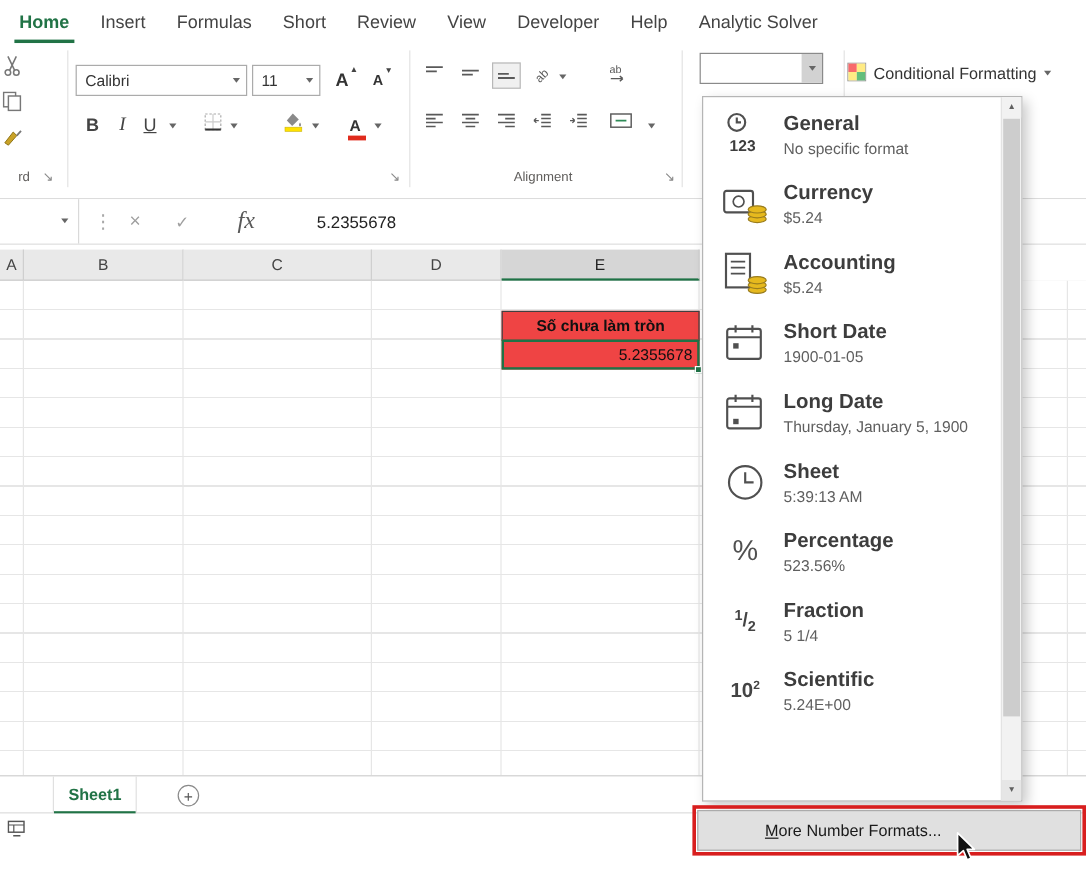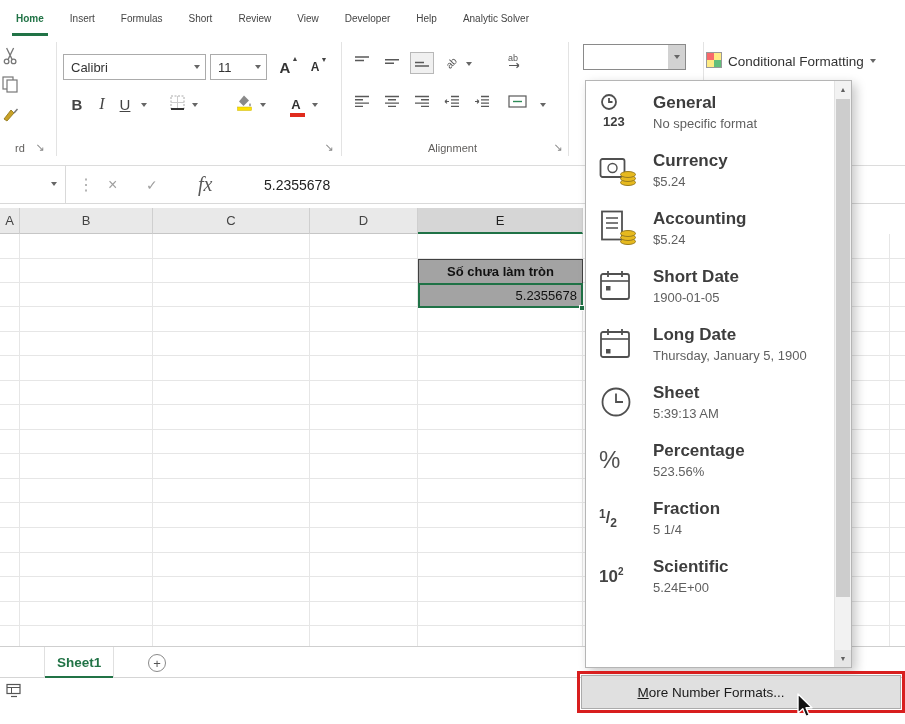--- a/index.html
+++ b/index.html
@@ -2,21 +2,21 @@
 <html><head>
 <meta charset="utf-8">
 <style>
   * { box-sizing: border-box; margin: 0; padding: 0; }
   html,body { width:905px; height:724px; }
   body { font-family:"Liberation Sans", sans-serif; background:#fff; }
   .screen { position:relative; width:905px; height:724px; overflow:hidden; background:#fff; }
 
   
   .tabbar { position:absolute; top:0; left:0; width:905px; height:36px; background:#fff; display:flex; align-items:stretch; padding-left:3px; }
-  .tab { display:flex; align-items:center; padding:0 13px; font-size:10px; color:#444; position:relative; cursor:default; }
+  .tab { display:flex; align-items:center; padding:0 13px; font-size:15px; color:#444; position:relative; cursor:default; }
   .tab.active span { color:#217346; font-weight:700; }
   .tab.active::after { content:""; position:absolute; left:9px; right:9px; bottom:0; height:3px; background:#217346; }
 
   
   .ribbon { position:absolute; top:36px; left:0; width:905px; height:130px; background:#fff; border-bottom:1px solid #dcdcdc; }
   .gsep { position:absolute; top:6px; height:114px; width:1px; background:#e3e3e3; }
   .grp-label { position:absolute; font-size:11px; color:#605e5c; text-align:center; }
   .launcher { position:absolute; font-size:11px; color:#8a8a8a; width:14px; height:14px; border-left:0; display:flex; align-items:center; justify-content:center; cursor:pointer; }
   .rbtn { position:absolute; display:flex; align-items:center; justify-content:center; color:#444; cursor:pointer; }
   .rbtn.activebox { border:1px solid #b8b8b8; background:#f0f0f0; }
@@ -46,38 +46,38 @@
   .fvalue { position:absolute; left:264px; top:0; height:37px; display:flex; align-items:center; font-size:14px; color:#222; }
 
   
   .gridwrap { position:absolute; top:204px; left:0; width:905px; height:442px; background:#fff; }
   .colheaders { position:absolute; top:4px; left:0; height:26px; width:583px; }
   .ch { position:absolute; top:0; height:26px; background:#e9e9e9; border-right:1px solid #cfcfcf; border-bottom:1px solid #c6c6c6; display:flex; align-items:center; justify-content:center; font-size:13px; color:#444; cursor:pointer; }
   .ch.sel { background:#d6d6d6; border-bottom:2px solid #1f7246; color:#222; }
   .gridbody { position:absolute; top:30px; left:0; width:905px; height:412px;
      background:repeating-linear-gradient(to bottom, #fff 0 23.5px, #e6e6e6 23.5px 24.5px); }
   .vline { position:absolute; top:30px; height:412px; width:1px; background:#e6e6e6; }
-  .cell { position:absolute; font-size:13px; color:#111; background:#a3a3a3; }
+  .cell { position:absolute; font-size:13px; color:#111; background:#ef4444; }
   .label-cell { left:418px; top:54.5px; width:165px; height:25px; border:1px solid #404040; display:flex; align-items:center; justify-content:center; font-weight:700; }
   .value-cell { left:418px; top:79px; width:165px; height:25px; border:2px solid #1f7246; display:flex; align-items:center; justify-content:flex-end; padding-right:4px; }
   .fill-handle { position:absolute; left:579px; top:101px; width:6px; height:6px; background:#1f7246; border:1px solid #fff; }
 
   
   .sheetbar { position:absolute; top:646px; left:0; width:905px; height:32px; background:#fff; border-top:1px solid #cfcfcf; border-bottom:1px solid #d5d5d5; }
   .sheettab { position:absolute; left:44px; top:0; height:31px; padding:0 12px; display:flex; align-items:center; font-size:13.5px; font-weight:700; color:#217346; border-left:1px solid #e0e0e0; border-right:1px solid #e0e0e0; cursor:pointer; }
   .sheettab::after { content:""; position:absolute; left:0; right:0; bottom:0; height:2.5px; background:#217346; }
   .addsheet { position:absolute; left:148px; top:7px; width:18px; height:18px; border:1px solid #8a8a8a; border-radius:50%; display:flex; align-items:center; justify-content:center; font-size:13px; color:#555; cursor:pointer; }
   .statusbar { position:absolute; top:678px; left:0; width:905px; height:46px; background:#fff; }
   .sb-icon { position:absolute; left:6px; top:5px; }
 
   
   .dropdown { position:absolute; left:585px; top:80px; width:267px; height:588px; background:#fff; border:1px solid #b5b5b5; box-shadow:4px 4px 10px rgba(0,0,0,.22); z-index:50; }
   .dd-list { position:absolute; left:0; top:2px; right:17px; }
   .dd-item { height:58px; display:flex; align-items:center; padding-left:13px; cursor:pointer; }
-  .dd-icon { width:44px; display:flex; align-items:center; justify-content:flex-start; color:#505050; flex:none; }
+  .dd-icon { width:44px; display:flex; align-items:center; justify-content:center; color:#505050; flex:none; }
   .dd-txt { margin-left:10px; display:flex; flex-direction:column; }
   .dd-name { font-size:17px; font-weight:700; color:#3d3d3d; }
   .dd-ex { font-size:13px; color:#5f5f5f; margin-top:3px; }
   .ic-text { font-size:21px; font-weight:700; color:#444; }
   .pct-text { font-size:24px; color:#505050; }
   .fr { font-size:16px; color:#444; font-weight:600; }
   .fr-n { font-size:12px; position:relative; top:-5px; }
   .fr-d { font-size:12px; position:relative; top:4px; }
   .sci { font-size:17px; color:#444; font-weight:600; }
   .sci sup { font-size:10px; }

